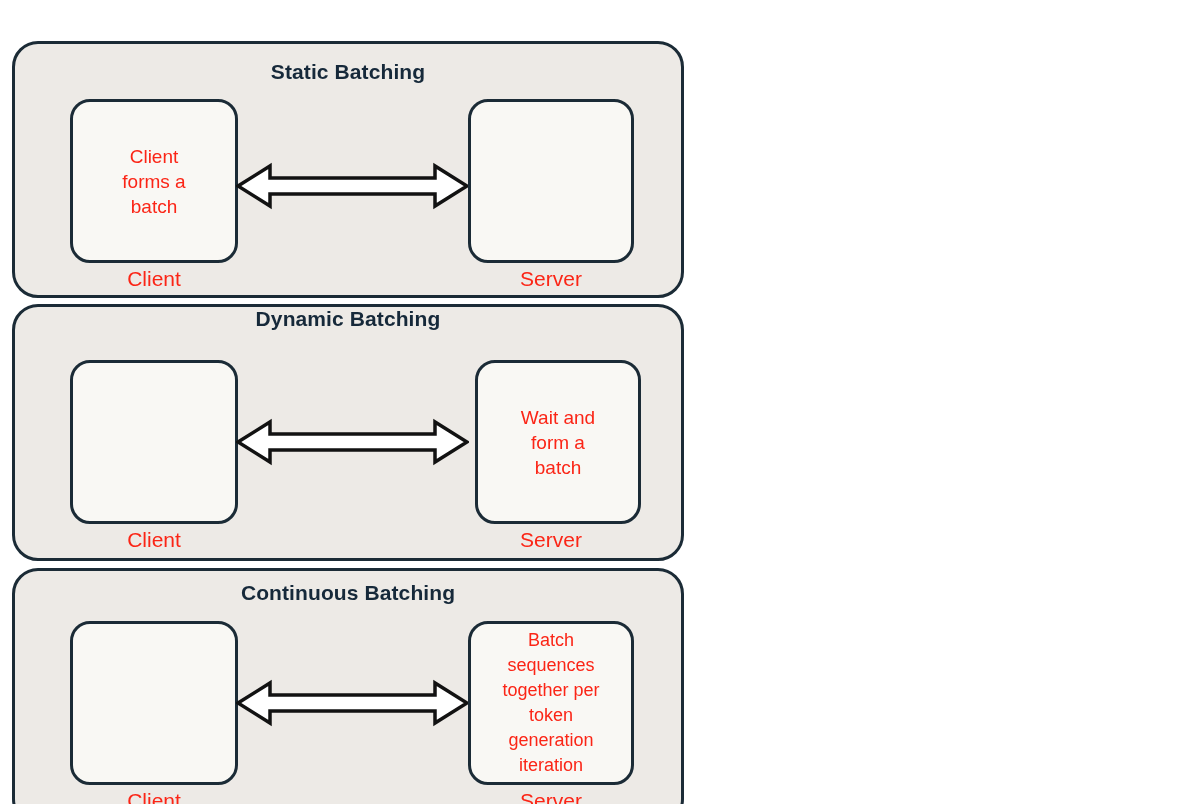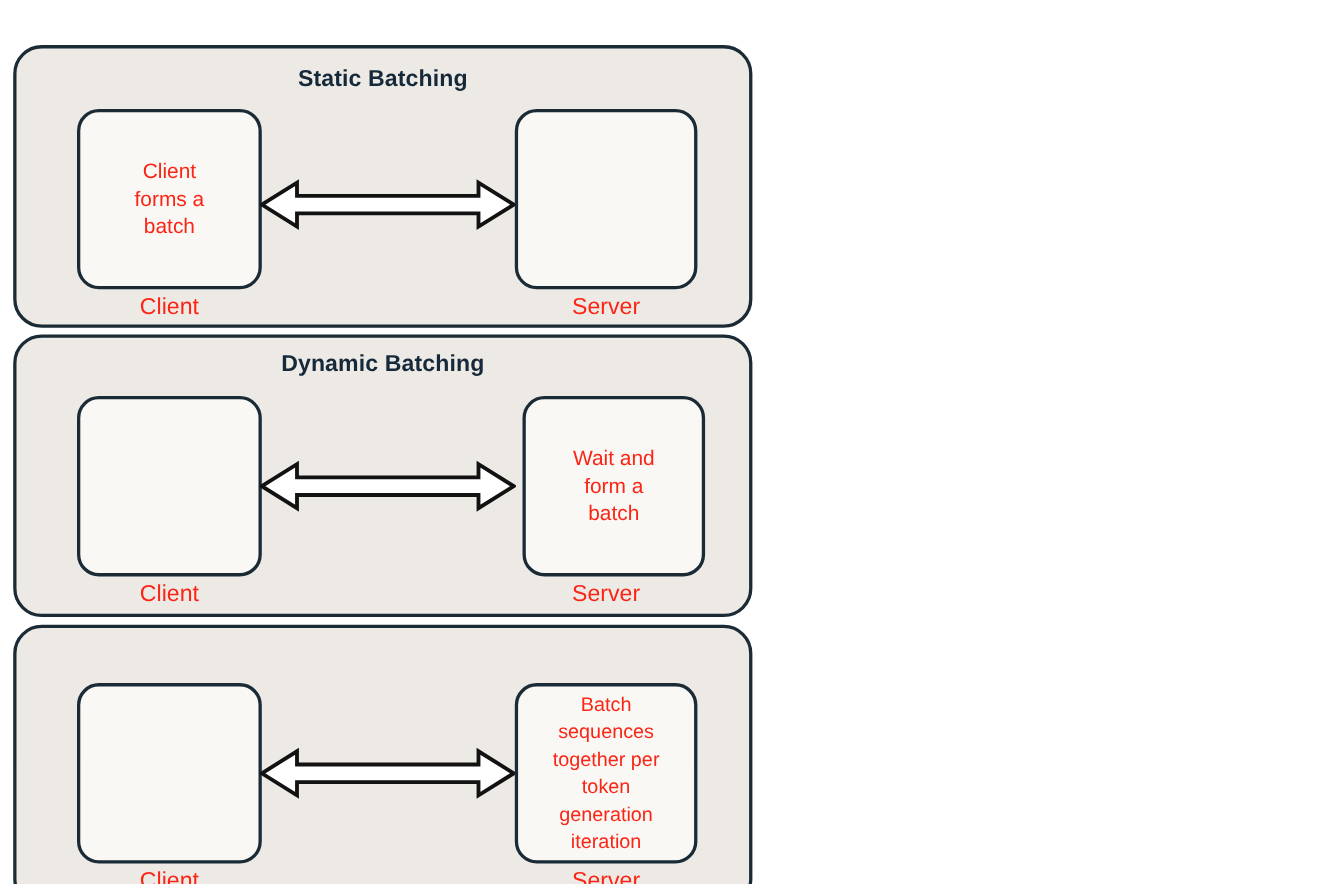--- a/index.html
+++ b/index.html
@@ -110,21 +110,21 @@
 
     <div class="node-box" style="left:453px; top:55px; width:166px; height:164px;">
       <div class="node-text"></div>
     </div>
 
     <div class="node-caption" style="left:453px; top:222px; width:166px;">Server</div>
   </div>
 
   <div class="panel" style="left:12px; top:272px; width:672px; height:257px;">
 
-    <div class="panel-title" style="top:12px;">Dynamic Batching</div>
+    <div class="panel-title" style="top:0;">Dynamic Batching</div>
 
     <div class="node-box" style="left:55px; top:53px; width:168px; height:164px;">
       <div class="node-text"></div>
     </div>
 
     <div class="node-caption" style="left:55px; top:220px; width:168px;">Client</div>
 
     <div class="arrow-wrap" style="left:221px; top:111px; width:233px; height:48px;">
       <svg width="233" height="48" viewBox="0 0 233 48" xmlns="http://www.w3.org/2000/svg">
         <polygon points="2,24 34,4 34,16 199,16 199,4 231,24 199,44 199,32 34,32 34,44" fill="#ffffff" stroke="#121212" stroke-width="3.5" stroke-linejoin="miter"></polygon>
@@ -135,20 +135,21 @@
       <div class="node-text">Wait and
 form a
 batch</div>
     </div>
 
     <div class="node-caption" style="left:453px; top:220px; width:166px;">Server</div>
   </div>
 
   <div class="panel" style="left:12px; top:536px; width:672px; height:257px;">
 
+    <div class="panel-title" style="top:10px;">Continuous Batching</div>
 
     <div class="node-box" style="left:55px; top:50px; width:168px; height:164px;">
       <div class="node-text"></div>
     </div>
 
     <div class="node-caption" style="left:55px; top:217px; width:168px;">Client</div>
 
     <div class="arrow-wrap" style="left:221px; top:108px; width:233px; height:48px;">
       <svg width="233" height="48" viewBox="0 0 233 48" xmlns="http://www.w3.org/2000/svg">
         <polygon points="2,24 34,4 34,16 199,16 199,4 231,24 199,44 199,32 34,32 34,44" fill="#ffffff" stroke="#121212" stroke-width="3.5" stroke-linejoin="miter"></polygon>

